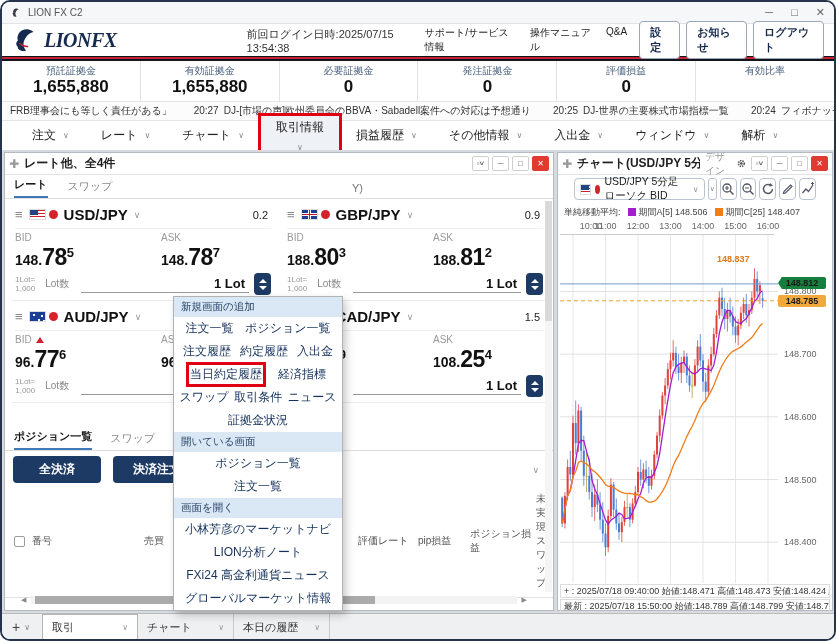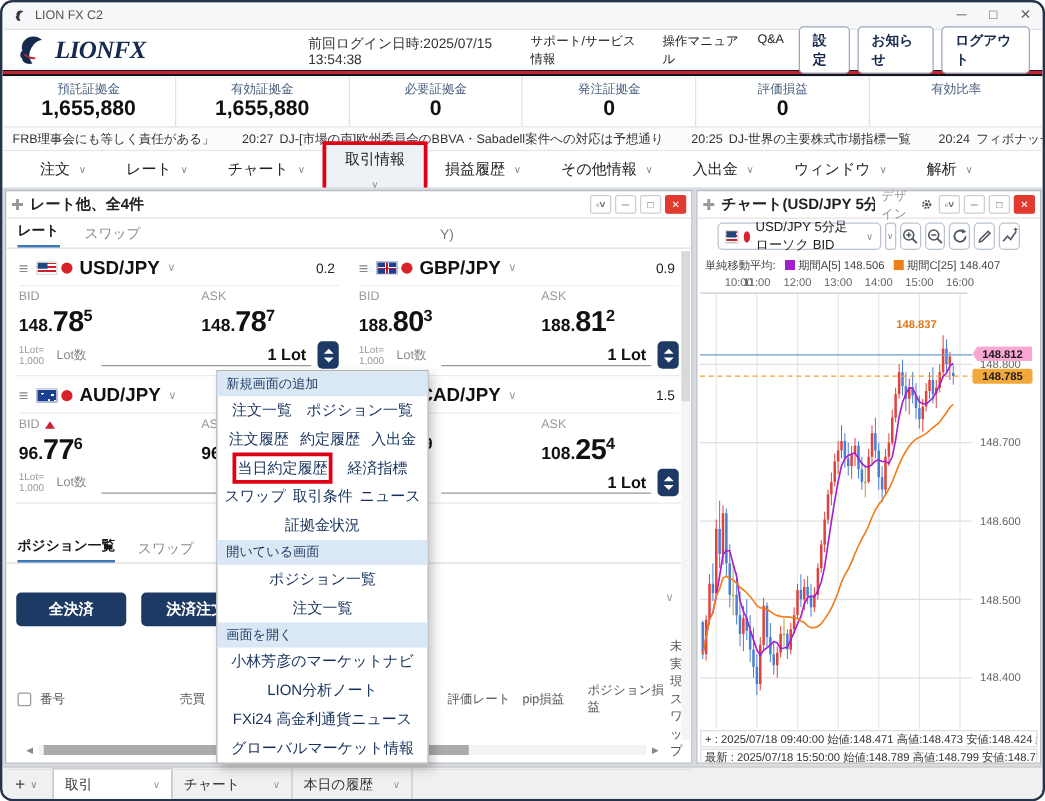--- a/index.html
+++ b/index.html
@@ -80,21 +80,21 @@
   .lot-unit{font-size:8px;color:#999;text-align:right;line-height:1.15;}
   .lot-label{font-size:10px;color:#888;margin-left:10px;}
   .lot-input{flex:1;margin:0 5px 0 12px;border-bottom:1px solid #999;text-align:right;font-size:13px;font-weight:bold;color:#111;padding:0 4px 1px 0;}
   .stepper{width:17px;height:22px;background:#1c3a63;border-radius:4px;display:flex;flex-direction:column;align-items:center;justify-content:center;gap:3px;}
   .tri-up{width:0;height:0;border-left:4px solid transparent;border-right:4px solid transparent;border-bottom:4px solid #fff;}
   .tri-down{width:0;height:0;border-left:4px solid transparent;border-right:4px solid transparent;border-top:4px solid #fff;}
   
   .pos-sect{margin-top:27px;}
   #pos-tabs{display:flex;align-items:flex-end;gap:18px;height:21px;padding:0 9px;font-size:11px;color:#888;border-bottom:1px solid #dedede;}
   #pos-actions{display:flex;align-items:center;gap:12px;padding:5px 8px 4px;}
-  .navy-btn{width:88px;background:#1c3a63;color:#fff;font-size:12px;text-align:center;padding:5px 0;border-radius:4px;font-weight:bold;margin-top:18px;}
+  .navy-btn{width:88px;background:#1c3a63;color:#fff;font-size:12px;text-align:center;padding:5px 0;border-radius:4px;font-weight:bold;}
   .filter-select{flex:1;display:flex;align-items:center;font-size:12px;color:#222;padding:0 6px;}
   .filter-select .chev{margin-left:auto;font-size:9px;color:#999;}
   #pos-header{display:grid;grid-template-columns:27px 112px 44px 62px 52px 56px 60px 52px 66px 1fr;font-size:10px;color:#555;border-bottom:1px solid #e2e2e2;padding:5px 0 7px;align-items:center;}
   .cbx{width:11px;height:11px;border:1px solid #9a9a9a;border-radius:2px;margin-left:9px;}
   
   .hscroll{position:absolute;left:26px;right:36px;bottom:6px;height:8px;background:#f3f3f3;display:flex;align-items:center;}
   .hthumb{position:absolute;left:4px;width:70%;top:0;height:8px;background:#ababab;}
   .harrow{position:absolute;font-size:7px;color:#888;top:0;}
   .vscroll{position:absolute;right:1px;top:48px;bottom:18px;width:7px;background:#f5f5f5;}
   .vthumb{position:absolute;top:0;left:0;width:7px;height:120px;background:#d9d9d9;}
@@ -106,21 +106,21 @@
   .tool-btn{width:25px;height:22px;border:1px solid #b9c4cf;border-radius:4px;display:flex;align-items:center;justify-content:center;background:#fff;}
   #chart-legend{display:flex;align-items:center;gap:7px;font-size:9px;color:#444;padding:3px 6px 1px;}
   .sq{width:8px;height:8px;display:inline-block;margin-right:3px;vertical-align:-1px;}
   .chart-wrap{position:relative;height:363px;margin:0 2px;}
   .time-axis{position:absolute;top:0;left:0;right:56px;height:15px;border-bottom:1px solid #ccc;}
   .t-label{position:absolute;top:1px;font-size:9px;color:#666;transform:translateX(-50%);}
   #chart-svg{position:absolute;top:15px;left:0;}
   .price-axis{position:absolute;top:15px;right:0;width:54px;height:348px;font-size:9px;color:#666;}
   .p-tick{position:absolute;left:8px;}
   .p-tag{position:absolute;left:2px;width:48px;text-align:center;font-size:9px;font-weight:bold;border-radius:2px;padding:1px 0;color:#1a1a1a;}
-  .tag-ask{background:#f9a8d4;clip-path:polygon(0 50%,8% 0,100% 0,100% 100%,8% 100%);}
+  .tag-ask{background:#15803d;clip-path:polygon(0 50%,8% 0,100% 0,100% 100%,8% 100%);}
   .tag-bid{background:#f2a93b;}
   .chart-status{height:14px;font-size:9px;color:#333;border:1px solid #ddd;margin:1px 2px 0;padding:0 3px;white-space:nowrap;overflow:hidden;line-height:13px;}
   
   #dropdown{position:absolute;left:171px;top:146px;width:170px;background:#fff;border:1px solid #b2b2b2;box-shadow:3px 4px 8px rgba(0,0,0,.22);z-index:40;}
   .dd-header{background:#dae8f5;color:#1f3a5f;font-size:10.5px;padding:3px 7px;}
   .dd-row{display:flex;justify-content:space-evenly;align-items:center;height:23px;font-size:12px;color:#16325c;}
   .dd-item.redbox{outline:3px solid #e00013;outline-offset:1px;}
   
   .taskbar{height:27px;display:flex;align-items:center;background:#eef0f1;border-top:1px solid #bbb;padding-left:10px;font-size:11px;color:#333;}
   .tb-plus{font-size:14px;color:#444;margin-right:4px;}

